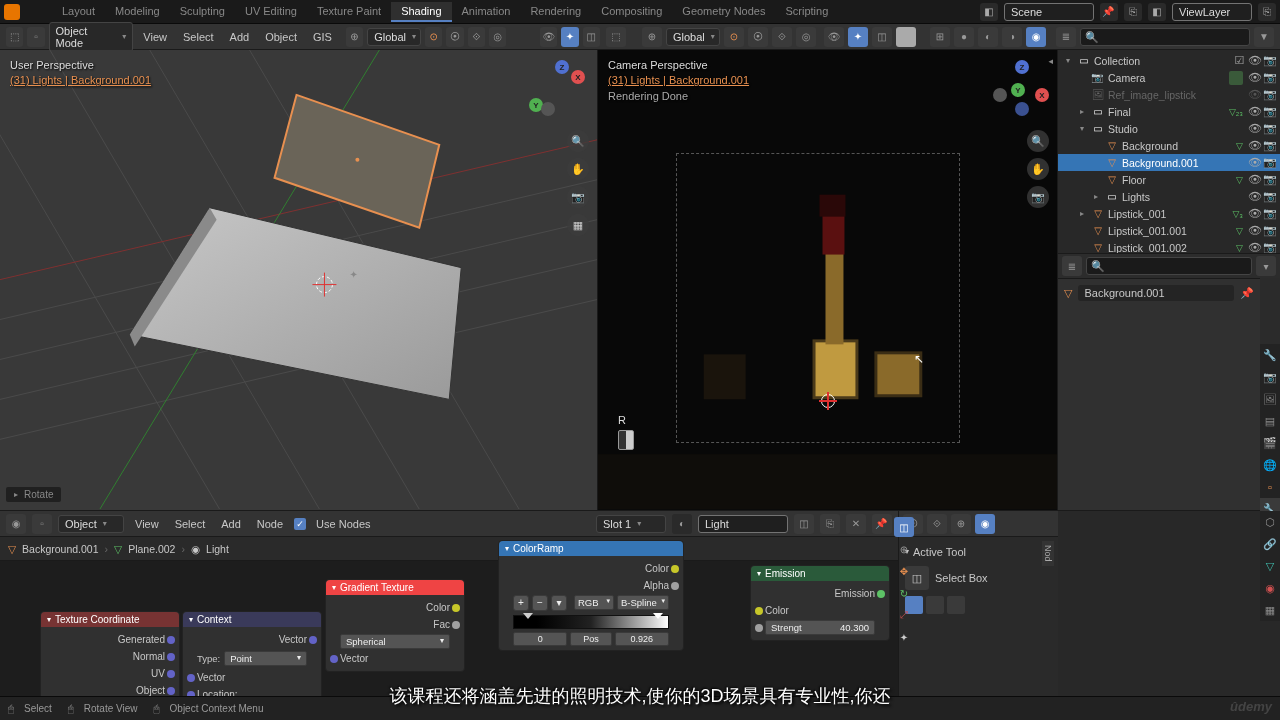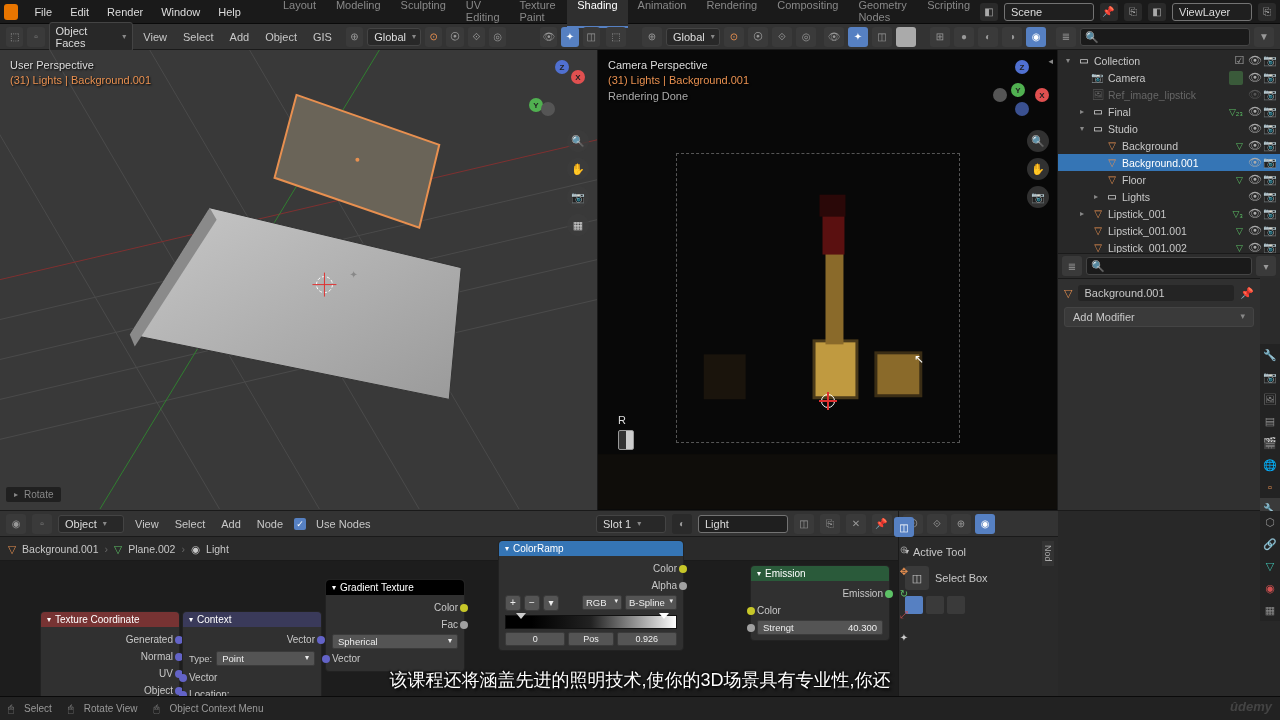--- a/index.html
+++ b/index.html
@@ -21,21 +21,21 @@
 .tool-icon { width: 20px; height: 20px; background: #3a3a3a; border-radius: 3px; cursor: pointer; display: flex; align-items: center; justify-content: center; font-size: 10px; color: #999; }
 .tool-icon.active { background: #5680c2; color: #fff; }
 .tool-icon.orange { color: #e89050; }
 .tool-icon.white-bg { background: #aaa; }
 .main-area { display: flex; height: 460px; }
 .viewport { position: relative; background: #393939; overflow: hidden; }
 .viewport.left { width: 598px; border-right: 1px solid #1a1a1a; }
 .viewport.right { width: 460px; background: #0a0a0a; border-right: 1px solid #1a1a1a; }
 .vp-overlay-text { position: absolute; top: 8px; left: 10px; font-size: 11px; text-shadow: 1px 1px 2px #000; line-height: 1.4; z-index: 5; }
 .vp-overlay-text .line1 { color: #ddd; }
-.vp-overlay-text .line2 { color: #e89050; }
+.vp-overlay-text .line2 { color: #e89050; text-decoration: underline; }
 .vp-overlay-text .line3 { color: #aaa; }
 .axis-gizmo { position: absolute; width: 56px; height: 56px; }
 .axis-gizmo.left-g { top: 10px; right: 12px; }
 .axis-gizmo.right-g { top: 10px; right: 8px; }
 .gizmo-dot { position: absolute; width: 14px; height: 14px; border-radius: 50%; font-size: 8px; color: #222; display: flex; align-items: center; justify-content: center; font-weight: bold; }
 .vp-side-btns { position: absolute; right: 8px; top: 80px; display: flex; flex-direction: column; gap: 6px; }
 .vp-side-btn { width: 22px; height: 22px; background: rgba(60,60,60,0.8); border-radius: 50%; cursor: pointer; display: flex; align-items: center; justify-content: center; font-size: 11px; color: #ccc; }
 .grid-floor { position: absolute; inset: 0; }
 .rotate-tag { position: absolute; bottom: 8px; left: 6px; background: rgba(30,30,30,0.9); padding: 2px 8px; border-radius: 2px; font-size: 10px; color: #888; display: flex; align-items: center; gap: 6px; }
 .r-indicator { position: absolute; bottom: 60px; left: 20px; }
@@ -79,24 +79,24 @@
 .lower-area { display: flex; height: 186px; border-top: 1px solid #1a1a1a; }
 .node-editor { flex: 1; background: #1d1d1d; position: relative; overflow: hidden; }
 .node-header { height: 26px; background: #333; display: flex; align-items: center; padding: 0 6px; gap: 6px; border-bottom: 1px solid #1a1a1a; }
 .breadcrumb-row { height: 24px; background: #2a2a2a; display: flex; align-items: center; padding: 0 8px; gap: 6px; font-size: 10.5px; border-bottom: 1px solid #1a1a1a; }
 .bc-sep { color: #666; }
 .node { position: absolute; background: #303030; border: 1px solid #222; border-radius: 4px; font-size: 10px; min-width: 140px; }
 .node-title { padding: 2px 6px; border-radius: 4px 4px 0 0; display: flex; align-items: center; gap: 4px; color: #fff; font-size: 10px; }
 .node-title.red { background: #773333; }
 .node-title.blue { background: #2a5a88; }
 .node-title.purple { background: #3a3a5a; }
-.node-title.yellow { background: #000000; text-align: right; }
+.node-title.yellow { background: #ef4444; text-align: right; }
 .node-title.green { background: #2a5a3a; }
 .node-title::before { content: '▾'; font-size: 8px; }
-.node-body { padding: 4px 6px; }
+.node-body { padding: 4px 14px; }
 .node-socket { display: flex; align-items: center; height: 17px; gap: 4px; position: relative; }
 .node-socket.out { justify-content: flex-end; }
 .sock-dot { width: 8px; height: 8px; border-radius: 50%; background: #c7c729; position: absolute; }
 .sock-dot.in { left: -10px; }
 .sock-dot.out { right: -10px; }
 .sock-dot.color { background: #c7c729; }
 .sock-dot.vector { background: #6363c7; }
 .sock-dot.fac { background: #a0a0a0; }
 .node-field { background: #545454; border-radius: 2px; padding: 1px 5px; font-size: 9.5px; display: flex; justify-content: space-between; margin: 1px 0; color:#eee; border:1px solid #3a3a3a;}
 .node-field-sm { background:#545454; border-radius:2px; padding:1px 4px; font-size:9px; flex:1; text-align:center; border:1px solid #3a3a3a; color:#eee;}
@@ -113,38 +113,31 @@
 .at-btn { width:18px; height:18px; background:#3a3a3a; border-radius:2px; }
 .at-btn.active { background:#5680c2; }
 .side-tabs { position:absolute; right:0; top:30px; width:16px; }
 .side-tab-v { writing-mode: vertical-rl; font-size:9px; padding:4px 1px; background:#333; color:#aaa; margin-bottom:1px; cursor:pointer;}
 .side-tool-col { position:absolute; right:144px; top:6px; width:20px; display:flex; flex-direction:column; gap:2px;}
 .tool-btn-v { width:20px; height:20px; border-radius:3px; display:flex; align-items:center; justify-content:center; font-size:10px; }
 .statusbar { height: 24px; background: #222; display: flex; align-items: center; padding: 0 8px; gap: 16px; font-size: 10px; color: #999; border-top: 1px solid #0a0a0a; }
 .sb-item { display: flex; align-items: center; gap: 4px; }
 .sb-right { margin-left: auto; }
 .sb-icon { width: 12px; height: 12px; display: inline-block; }
-.subtitle { position: absolute; bottom: 26px; left: 0; right: 0; text-align: center; font-size: 18px; z-index: 100; pointer-events: none; }
+.subtitle { position: absolute; bottom: 10px; left: 0; right: 0; text-align: center; font-size: 18px; z-index: 100; pointer-events: none; }
 .subtitle .zh { color: #fff; text-shadow: 2px 2px 3px #000, -1px -1px 2px #000; font-weight: 500; margin-bottom: 2px; }
 .subtitle .en { color: #fff; text-shadow: 2px 2px 3px #000, -1px -1px 2px #000; font-weight: 500;}
 .udemy-logo { position: absolute; bottom: 6px; right: 8px; font-size: 13px; color: #444; font-weight: bold; z-index: 50; font-style:italic; }
 .checkbox { width:12px; height:12px; background:#5680c2; border-radius:2px; display:inline-flex; align-items:center; justify-content:center; font-size:9px; color:#fff;}
 </style>
 </head>
 <body>
 
 <div class="topbar">
   <div class="logo"></div>
-  <div class="menu">
-    <div class="menu-item">File</div>
-    <div class="menu-item">Edit</div>
-    <div class="menu-item">Render</div>
-    <div class="menu-item">Window</div>
-    <div class="menu-item">Help</div>
-  </div>
   <div class="workspace-tabs">
     <div class="ws-tab">Layout</div>
     <div class="ws-tab">Modeling</div>
     <div class="ws-tab">Sculpting</div>
     <div class="ws-tab">UV Editing</div>
     <div class="ws-tab">Texture Paint</div>
     <div class="ws-tab active">Shading</div>
     <div class="ws-tab">Animation</div>
     <div class="ws-tab">Rendering</div>
     <div class="ws-tab">Compositing</div>
@@ -159,21 +152,21 @@
     <div class="icon-btn">◧</div>
     <div class="scene-field" style="width:80px">ViewLayer</div>
     <div class="icon-btn">⎘</div>
   </div>
 </div>
 
 <div class="header2">
   <div class="header2-section" style="width:594px">
     <div class="tool-icon">⬚</div>
     <div class="tool-icon">▫</div>
-    <div class="dd" style="width:96px">Object Faces</div>
+    <div class="dd" style="width:96px">Object Mode</div>
     <span style="padding:0 6px">View</span>
     <span style="padding:0 6px">Select</span>
     <span style="padding:0 6px">Add</span>
     <span style="padding:0 6px">Object</span>
     <span style="padding:0 6px">GIS</span>
     <div style="flex:1"></div>
     <div class="tool-icon">⊕</div>
     <div class="dd" style="width:54px">Global</div>
     <div class="tool-icon orange">⊙</div>
     <div class="tool-icon">⦿</div>
@@ -438,23 +431,20 @@
           <div class="outliner-search">🔍</div>
           <div class="tool-icon">▾</div>
         </div>
       </div>
       <div class="props-panel" style="flex:1;margin-right:20px">
         <div class="props-header-row">
           <span style="color:#e89050">▽</span>
           <div class="prop-obj-name">Background.001</div>
           <span style="color:#888">📌</span>
         </div>
-        <div class="add-modifier">
-          <span>Add Modifier</span>
-        </div>
       </div>
     </div>
     <div class="props-tabs">
       <div class="prop-tab">🔧</div>
       <div class="prop-tab">📷</div>
       <div class="prop-tab">🖼</div>
       <div class="prop-tab">▤</div>
       <div class="prop-tab">🎬</div>
       <div class="prop-tab" style="color:#c05050">🌐</div>
       <div class="prop-tab orange">▫</div>

